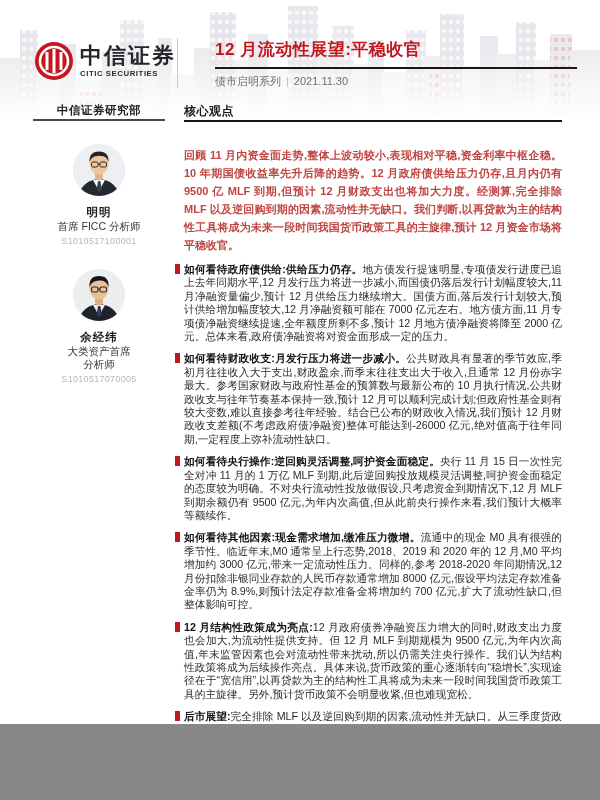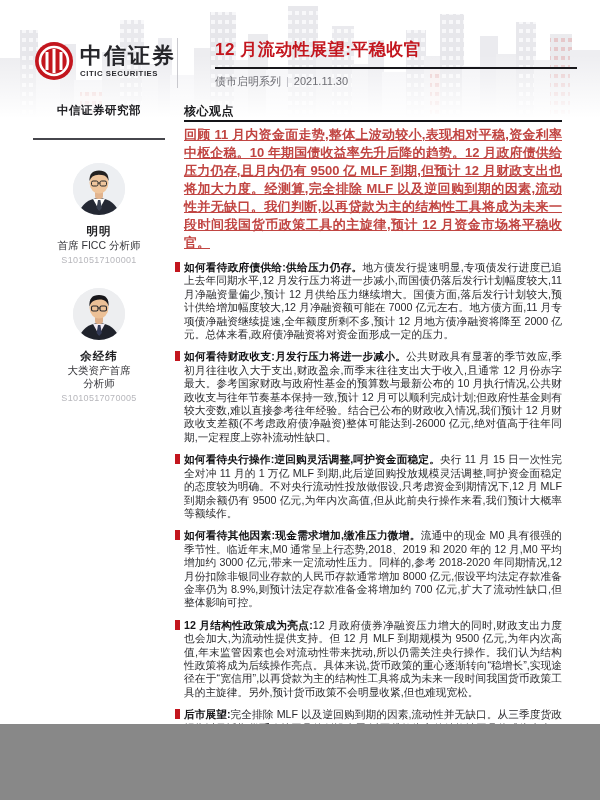--- a/index.html
+++ b/index.html
@@ -19,33 +19,33 @@
   .brand-en { font-size:7.8px; font-weight:bold; color:#2c2c30; letter-spacing:0.55px; margin-top:1px; }
   .v-divider { position:absolute; left:177px; top:38px; height:50px; width:1px; background:#c9c9ce; z-index:2; }
   .title-block { position:absolute; left:187px; top:38px; width:362px; z-index:2;margin-left:28px; }
   .report-title { font-size:17px; font-weight:bold; color:#c3161e; letter-spacing:0.5px; white-space:nowrap; }
   .title-rule { border-top:2px solid #18181c; margin-top:6px; }
   .series { margin-top:5px; font-size:11px; color:#6e6e74; white-space:nowrap; }
   .series .sep { color:#bcbcc2; padding:0 5px; font-weight:normal; }
   
   .sidebar { position:absolute; left:33px; top:103px; width:132px; text-align:center; z-index:2; }
   .dept { display:block; font-size:11.5px; font-weight:bold; color:#202024;
-          padding-bottom:20px; border-bottom:2px solid #46464c; letter-spacing:0.5px; }
+          padding-bottom:1px; border-bottom:2px solid #46464c; letter-spacing:0.5px; }
   .analyst { margin-top:23px;text-align:center; }
   .photo { width:52px; height:52px; border-radius:50%; margin:0 auto; overflow:hidden; background:#edeff1; }
   .photo svg { display:block; }
   .a-name { margin-top:9px; font-size:11.5px; font-weight:bold; color:#1c1c1f; letter-spacing:1px; }
   .a-title { margin-top:0; font-size:10.5px; color:#35353a; line-height:13px; white-space:pre-line; }
   .a-license { margin-top:3px; font-size:9px; color:#b7b7bc; letter-spacing:0.3px; }
   
   .main { position:absolute; left:184px; top:103px; width:378px; z-index:2; }
   .core-head { font-size:12px; font-weight:bold; color:#1a1a1d; 
                border-bottom:2px solid #141418; letter-spacing:0.5px; }
-  .intro { margin-top:4px; font-size:13px; line-height:18px; font-weight:bold;
-           color:#c14542; text-align:justify;text-decoration:underline; }
+  .intro { margin-top:24px; font-size:11px; line-height:18px; font-weight:bold;
+           color:#c14542; text-align:justify; }
   .section { position:relative; margin-top:9px; font-size:10.7px; line-height:13.4px;
              color:#2a2a2e; text-align:justify; }
   .section .head { font-weight:bold; color:#141417; }
   .marker { position:absolute; left:-9px; top:1px; width:4.5px; height:10px; background:#c3161e; }
   
   .footer-rule { position:absolute; left:33px; width:527px; top:770px; border-top:1px solid #97979c; z-index:2; }
   .footer-left  { position:absolute; left:33px;  top:776px; font-size:9.5px; color:#55555a; z-index:2; }
   .footer-right { position:absolute; right:32px; top:776px; font-size:9.5px; color:#55555a; z-index:2; }
 </style>
 </head>

